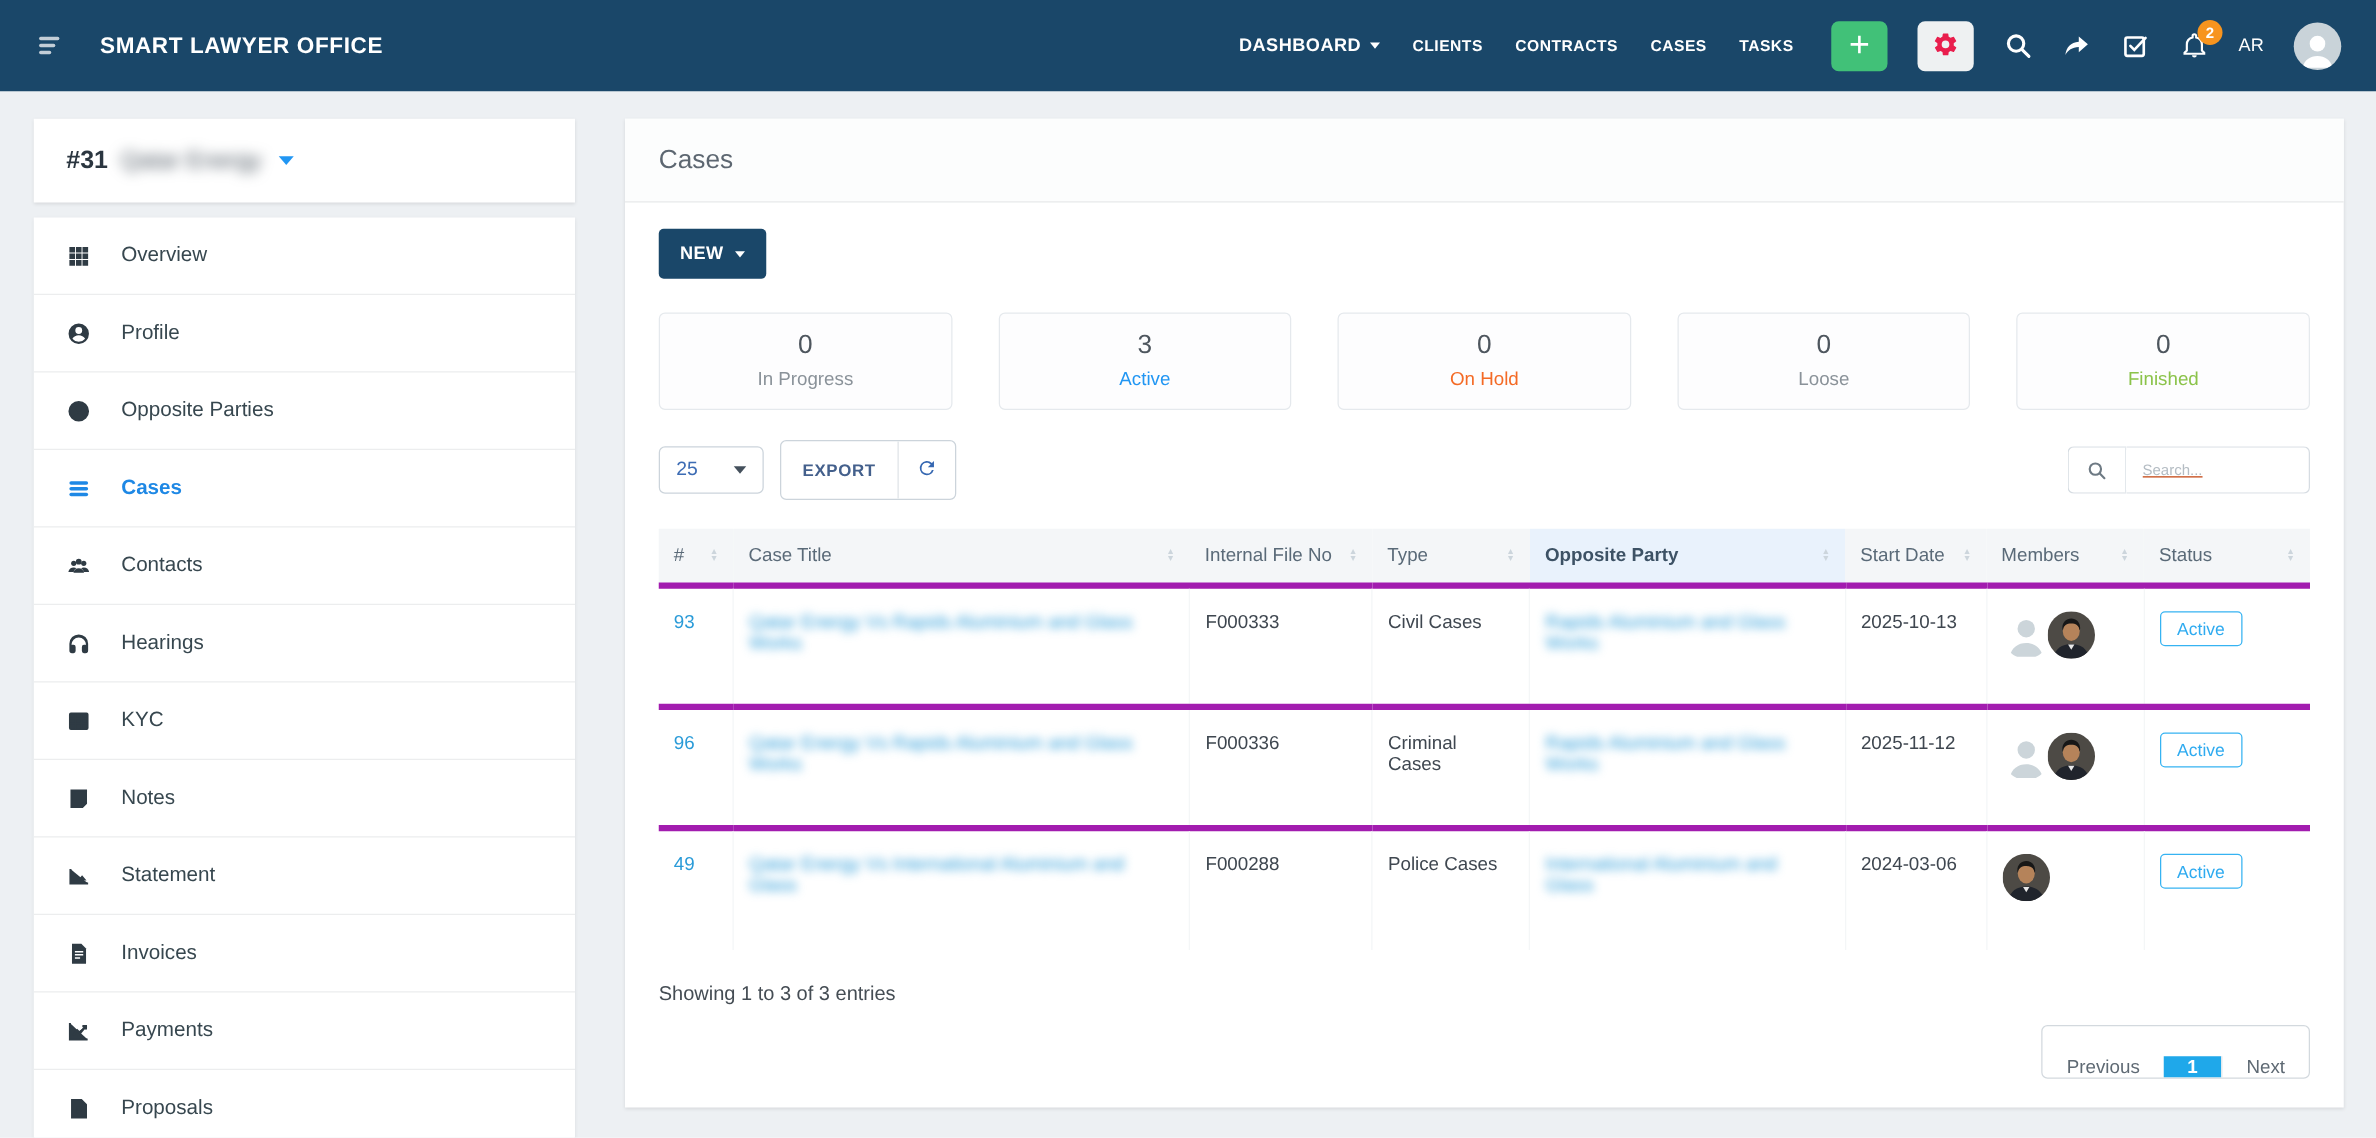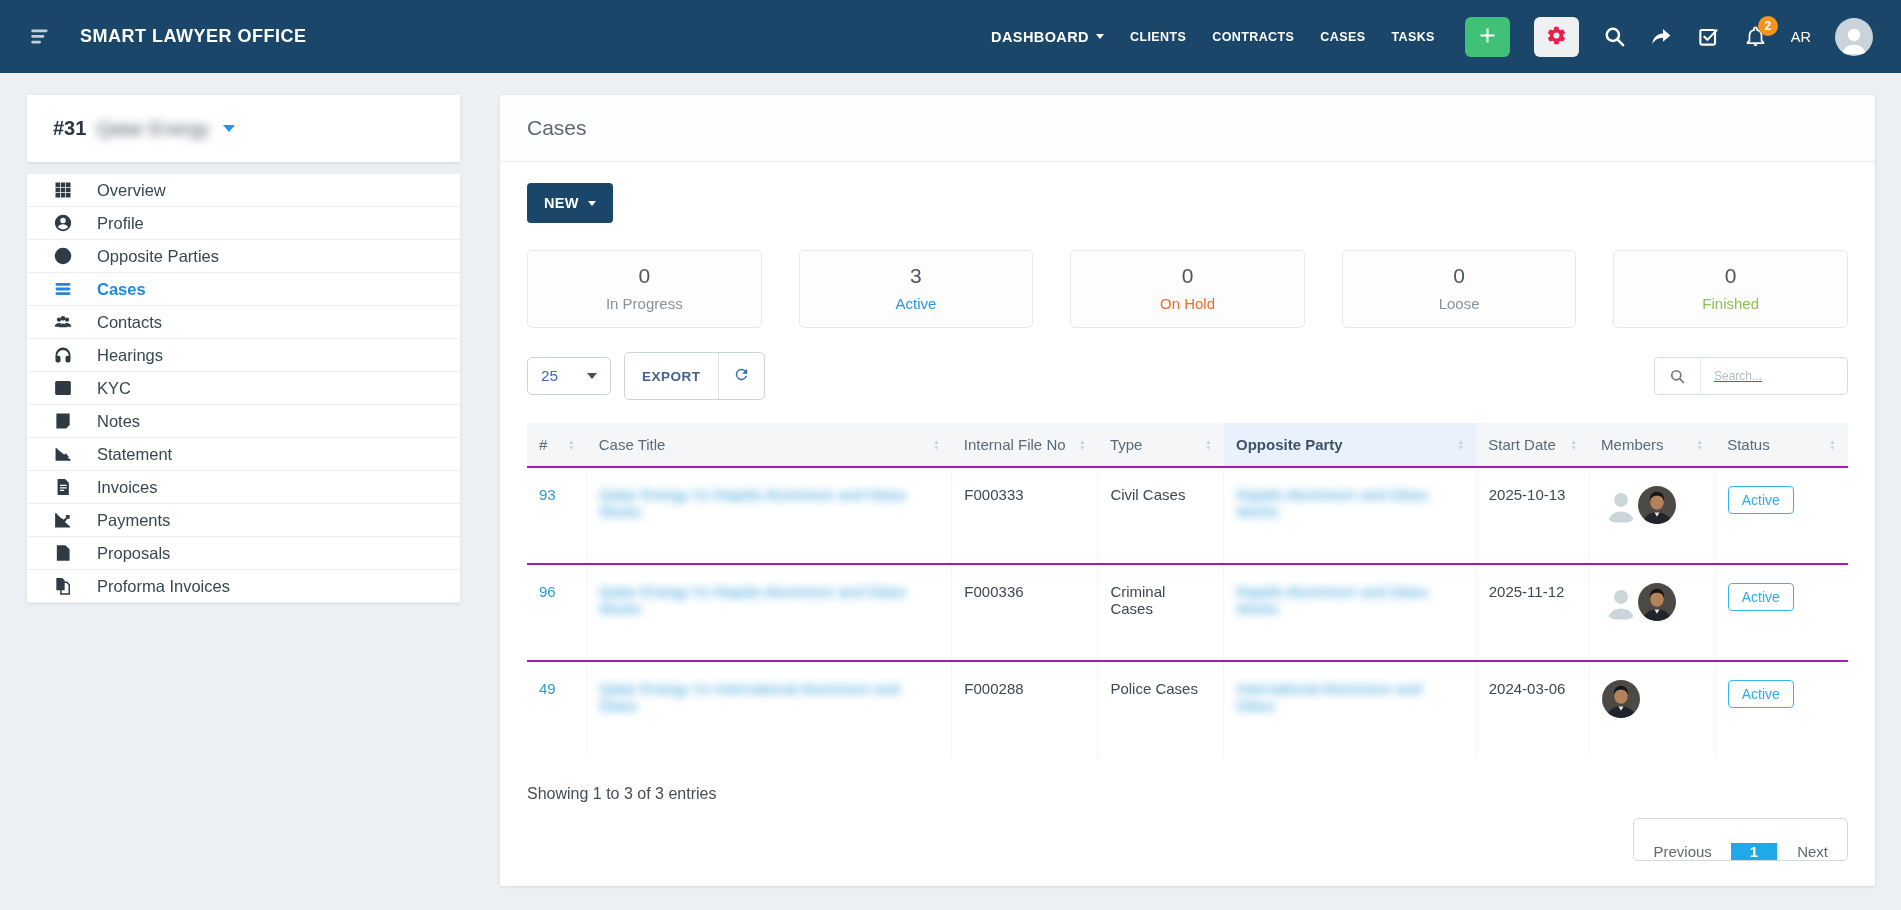--- a/index.html
+++ b/index.html
@@ -32,21 +32,21 @@
   
   .page { display:flex; padding:22px 26px 0 27px; gap:40px; height:837px; align-items:flex-start; }
 
   
   .sidebar { width:433px; flex:none; }
   .client-card { background:#fff; padding:22px 26px; box-shadow:0 1px 3px rgba(0,0,0,.1); display:flex; align-items:center; margin-bottom:12px; }
   .client-num { font-size:20px; font-weight:700; color:#2b3640; margin-right:10px; }
   .client-name { font-size:19px; font-weight:500; color:#4a5560; filter:blur(5px); user-select:none; }
   .client-caret { width:0; height:0; border-left:6px solid transparent; border-right:6px solid transparent; border-top:7px solid #2196f3; margin-left:14px; cursor:pointer; }
   .menu { background:#fff; box-shadow:0 1px 3px rgba(0,0,0,.08); }
-  .menu-item { height:33px; display:flex; align-items:center; padding:0 26px; border-bottom:1px solid #ecedee; color:#37474f; font-size:16.5px; cursor:pointer; }
+  .menu-item { height:62px; display:flex; align-items:center; padding:0 26px; border-bottom:1px solid #ecedee; color:#37474f; font-size:16.5px; cursor:pointer; }
   .menu-item .mi-icon { width:22px; height:22px; margin-right:22px; color:#2f3b44; flex:none; display:flex; align-items:center; }
   .menu-item .mi-icon svg { width:20px; height:20px; fill:currentColor; }
   .menu-item.active { color:#1e88e5; font-weight:700; }
   .menu-item.active .mi-icon { color:#1e88e5; }
 
   
   .main-card { flex:1; background:#fff; box-shadow:0 1px 3px rgba(0,0,0,.1); height:791px; display:flex; flex-direction:column; }
   .card-header { padding:21px 27px; border-bottom:1px solid #e8e9ea; font-size:21px; color:#5d6771; background:#fcfdfd; }
   .card-body { padding:21px 27px 18px; flex:1; display:flex; flex-direction:column; }
   .btn-new { background:#1a4769; color:#fff; font-size:14.5px; font-weight:700; padding:0 17px; height:40px; border:none;
@@ -69,21 +69,21 @@
   .search-icon-box svg { width:17px; height:17px; }
   .search-input { width:147px; border:1px solid #d6dce2; border-left:none; border-radius:0 5px 5px 0; padding:0 13px; font-size:12px; color:#c2410c; outline:none;text-decoration:underline; }
   .search-input::placeholder { color:#b4bcc3; }
 
   
   table { width:100%; border-collapse:collapse; table-layout:fixed; margin-top:23px; }
   thead th { background:#f4f6f8; text-align:left; padding:13px 12px; font-size:15px; font-weight:400; color:#5a6a78; vertical-align:middle; cursor:pointer; }
   thead th.highlight { background:#e9f2fc; font-weight:700; color:#3d5265; }
   .th-inner { display:flex; align-items:center; }
   .sort-stack { margin-left:auto; display:flex; flex-direction:column; line-height:.78; font-size:7px; color:#ccd5dc; padding-left:4px; }
-  tbody td { padding:18px 12px; font-size:15px; color:#3f4750; vertical-align:top; border-top:2px solid #a21caf;
+  tbody td { padding:18px 12px; font-size:15px; color:#3f4750; vertical-align:top; border-top:5px solid #a21caf;
              border-right:1px solid #f4f6f7; height:97px; }
   tbody td:last-child { border-right:none; }
   .link { color:#2a9bd8; text-decoration:none; cursor:pointer; }
   .redacted { filter:blur(4px); user-select:none; }
   .badge-active { border:1px solid #36b3f2; color:#2fabf0; border-radius:4px; padding:5px 13px; font-size:14px; display:inline-block; background:#fff; }
   .members { display:flex; align-items:center; }
   .m-avatar { width:38px; height:38px; border-radius:50%; overflow:hidden; flex:none; background:#fff; }
   .m-avatar + .m-avatar { margin-left:-2px; }
   .m-avatar svg { width:38px; height:38px; display:block; }
 

